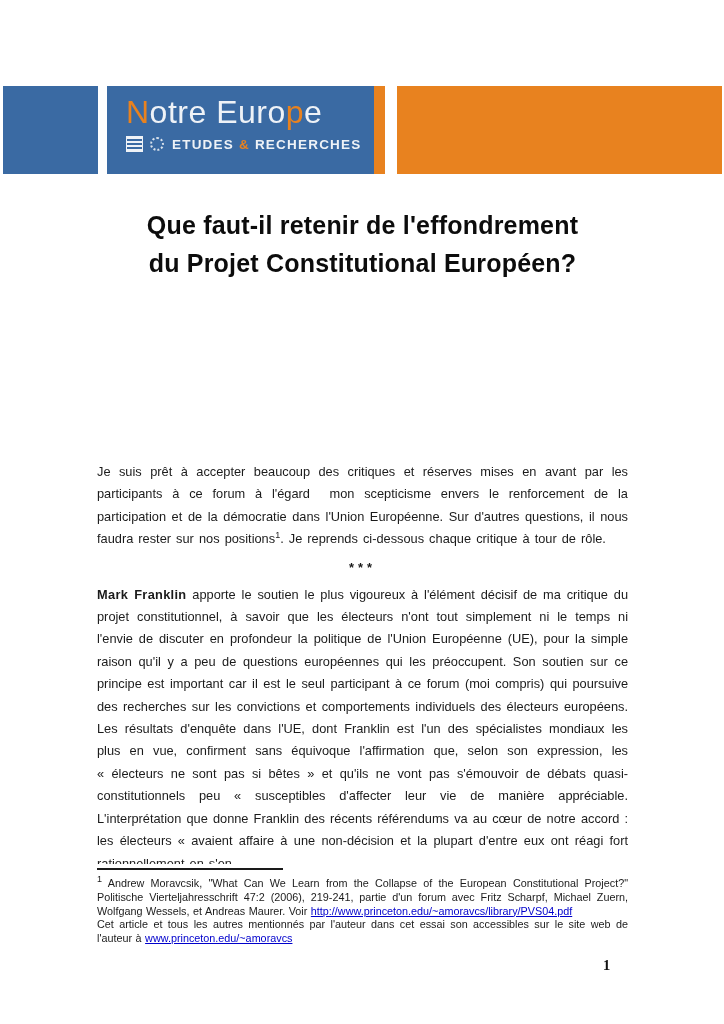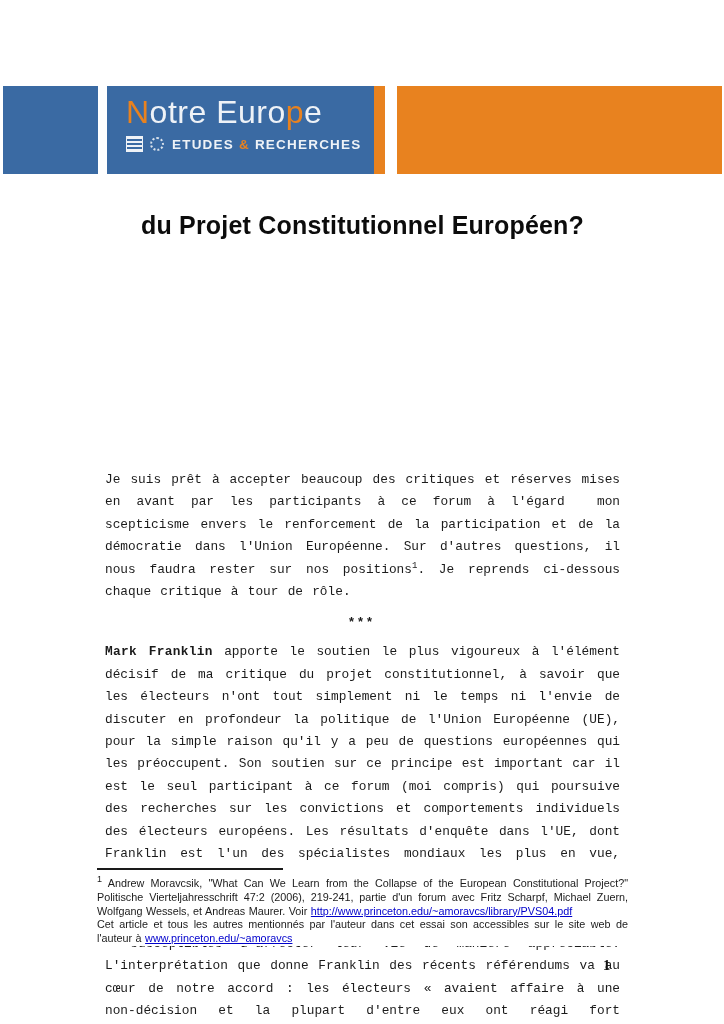--- a/index.html
+++ b/index.html
@@ -50,21 +50,21 @@
     position: absolute; left: 97px; top: 364px; width: 531px;
     text-align: right; font-size: 14.5px; line-height: 24px; color: #1b1b1b;
   }
 
   
   .body-text {
     position: absolute; left: 97px; top: 461px; width: 531px;
     font-size: 12.8px; line-height: 22.4px; text-align: justify;
     word-spacing: 1.5px; color: var(--text);
   }
-  .para { margin: 8px; font-family: Liberation Mono, monospace; }
+  .para { margin: 0; }
   .para strong { letter-spacing: 0.3px; }
   .sep { text-align: center; font-weight: 700; letter-spacing: 4px; line-height: 22px; margin: 6px 0 5px; }
   sup { font-size: 9px; vertical-align: super; line-height: 0; }
 
   
   .footnote { position: absolute; left: 97px; top: 864px; width: 531px; background: #ffffff; padding-top: 4px; }
   .fn-rule { width: 186px; border-top: 2px solid #1a1a1a; margin-bottom: 7px; }
   .fn-text {
     margin: 0; font-size: 10.8px; line-height: 13.8px;
     text-align: justify; word-spacing: 0.5px; color: #1b1b1b;
@@ -90,21 +90,22 @@
       <span class="doc-icon"></span>
       <span class="stars-icon"></span>
       <span class="tagline-text"><span>ETUDES</span><span class="accent amp">&amp;</span><span>RECHERCHES</span></span>
     </div>
     <div class="logo-strip"></div>
   </div>
 
   <div class="hdr-box hdr-right"></div>
 
   <h1 class="title">
-    <span class="tline">du Projet Constitutionnel Européen?</span>
+    <span class="tline">Que faut-il retenir de l'effondrement</span>
+    <span class="tline">du Projet Constitutional Européen?</span>
   </h1>
 
 
   <div class="body-text">
     <p class="para"><span>Je suis prêt à accepter beaucoup des critiques et réserves mises en avant par les participants à ce forum à l'égard &nbsp;mon scepticisme envers le renforcement de la participation et de la démocratie dans l'Union Européenne. Sur d'autres questions, il nous faudra rester sur nos positions</span><sup>1</sup><span>. Je reprends ci-dessous chaque critique à tour de rôle.</span></p>
     <div class="sep">***</div>
     <p class="para"><strong>Mark Franklin</strong><span> apporte le soutien le plus vigoureux à l'élément décisif de ma critique du projet constitutionnel, à savoir que les électeurs n'ont tout simplement ni le temps ni l'envie de discuter en profondeur la politique de l'Union Européenne (UE), pour la simple raison qu'il y a peu de questions européennes qui les préoccupent. Son soutien sur ce principe est important car il est le seul participant à ce forum (moi compris) qui poursuive des recherches sur les convictions et comportements individuels des électeurs européens. Les résultats d'enquête dans l'UE, dont Franklin est l'un des spécialistes mondiaux les plus en vue, confirment sans équivoque l'affirmation que, selon son expression, les «&nbsp;électeurs ne sont pas si bêtes&nbsp;» et qu'ils ne vont pas s'émouvoir de débats quasi-constitutionnels peu «&nbsp;susceptibles d'affecter leur vie de manière appréciable. L'interprétation que donne Franklin des récents référendums va au cœur de notre accord&nbsp;: les électeurs «&nbsp;avaient affaire à une non-décision et la plupart d'entre eux ont réagi fort rationnellement en s'en</span></p>
   </div>
 
   <div class="footnote">

